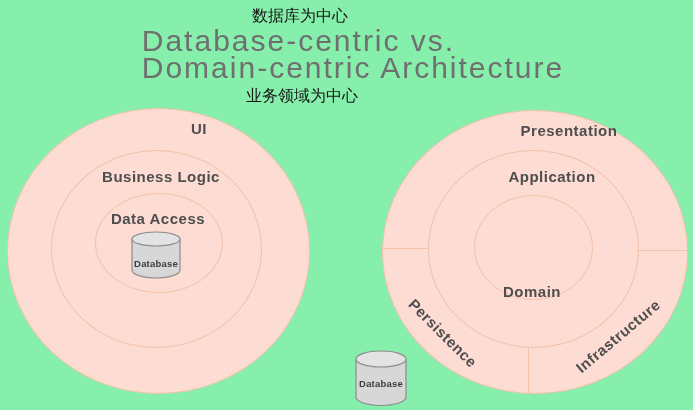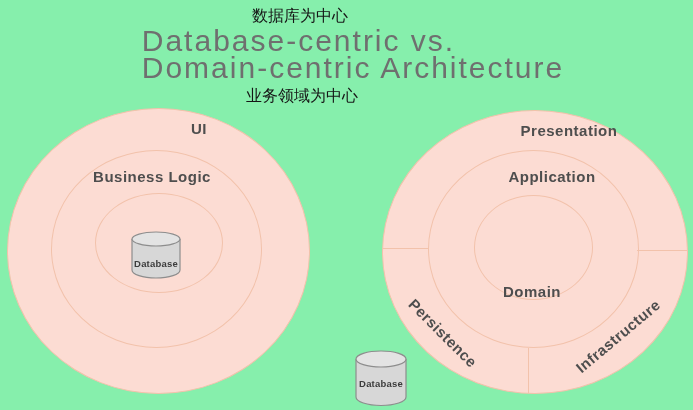--- a/index.html
+++ b/index.html
@@ -62,21 +62,21 @@
   .ring-label {
     position: absolute;
     transform: translate(-50%, -50%);
     font-size: 15px;
     font-weight: 700;
     letter-spacing: 0.5px;
     color: #4e4e4e;
     white-space: nowrap;
   }
   .lbl-ui            { left: 155px; top: 128px; margin-left: 44px; }
-  .lbl-business      { left: 152px; top: 176px; }
+  .lbl-business      { left: 161px; top: 176px; }
   .lbl-dataaccess    { left: 158px; top: 218px; }
   .lbl-presentation  { left: 532px; top: 130px; margin-left: 37px; }
   .lbl-application   { left: 532px; top: 176px; margin-left: 20px; }
   .lbl-domain        { left: 532px; top: 243px; margin-top: 48px; }
   .lbl-persistence   { left: 443px; top: 333px; transform: translate(-50%,-50%) rotate(45deg); }
   .lbl-infrastructure{ left: 618px; top: 336px; transform: translate(-50%,-50%) rotate(-40deg); }
 
   
   .cylinder { position: absolute; }
   .cyl-left  { left: 131px; top: 231px; width: 50px; height: 48px; }
@@ -104,20 +104,21 @@
     <div>Database-centric vs.</div>
     <div>Domain-centric Architecture</div>
   </div>
   <div class="zh zh-bottom">业务领域为中心</div>
 
   <div class="ring l-outer"></div>
   <div class="ring l-middle"></div>
   <div class="ring l-inner"></div>
   <span class="ring-label lbl-ui">UI</span>
   <span class="ring-label lbl-business">Business Logic</span>
+  <span class="ring-label lbl-dataaccess">Data Access</span>
 
   <div class="cylinder cyl-left">
     <svg width="50" height="48" viewBox="0 0 50 48" aria-hidden="true">
       <path d="M1,8 L1,39 A24,8 0 0,0 49,39 L49,8" fill="#d7d7d7" stroke="#8d8d8d" stroke-width="1.2"></path>
       <ellipse cx="25" cy="8" rx="24" ry="7" fill="#e3e3e3" stroke="#8d8d8d" stroke-width="1.2"></ellipse>
     </svg>
     <span class="cyl-label">Database</span>
   </div>
 
   <div class="ring r-outer"></div>

